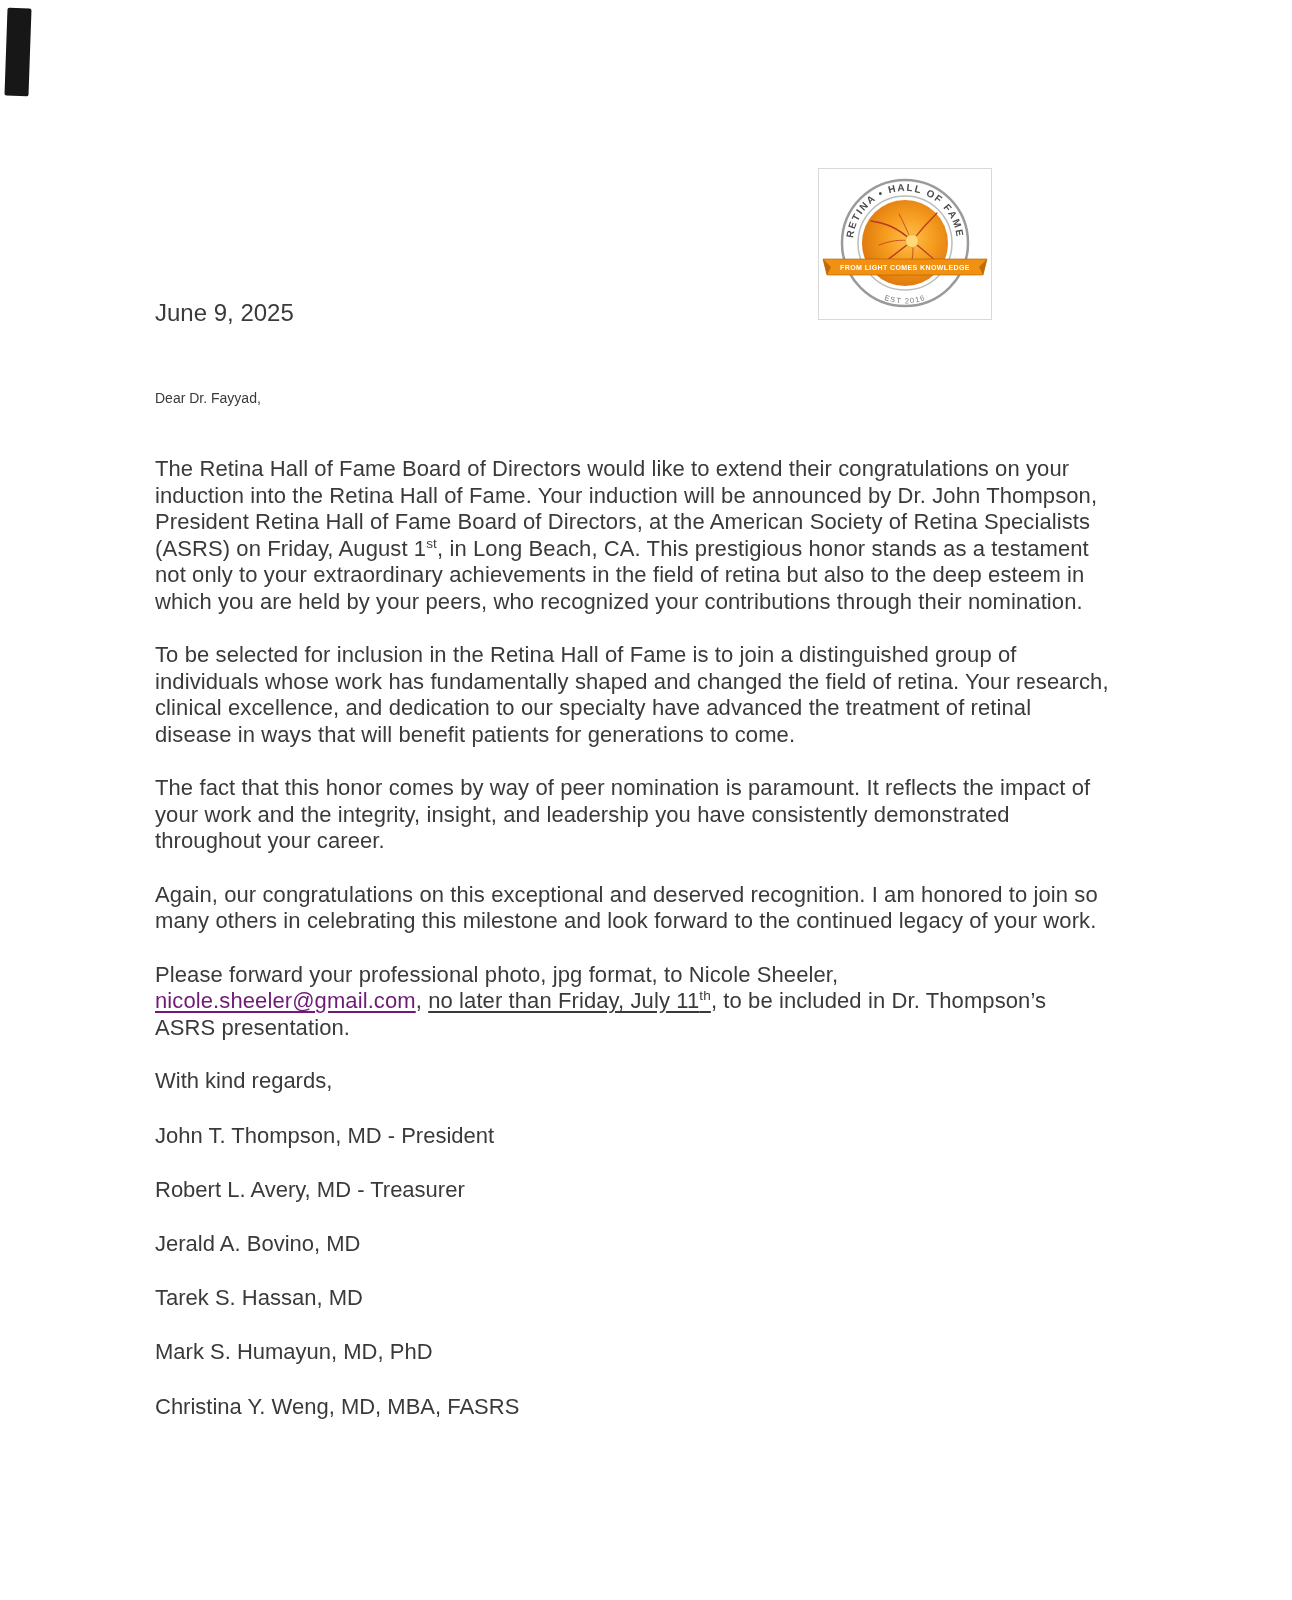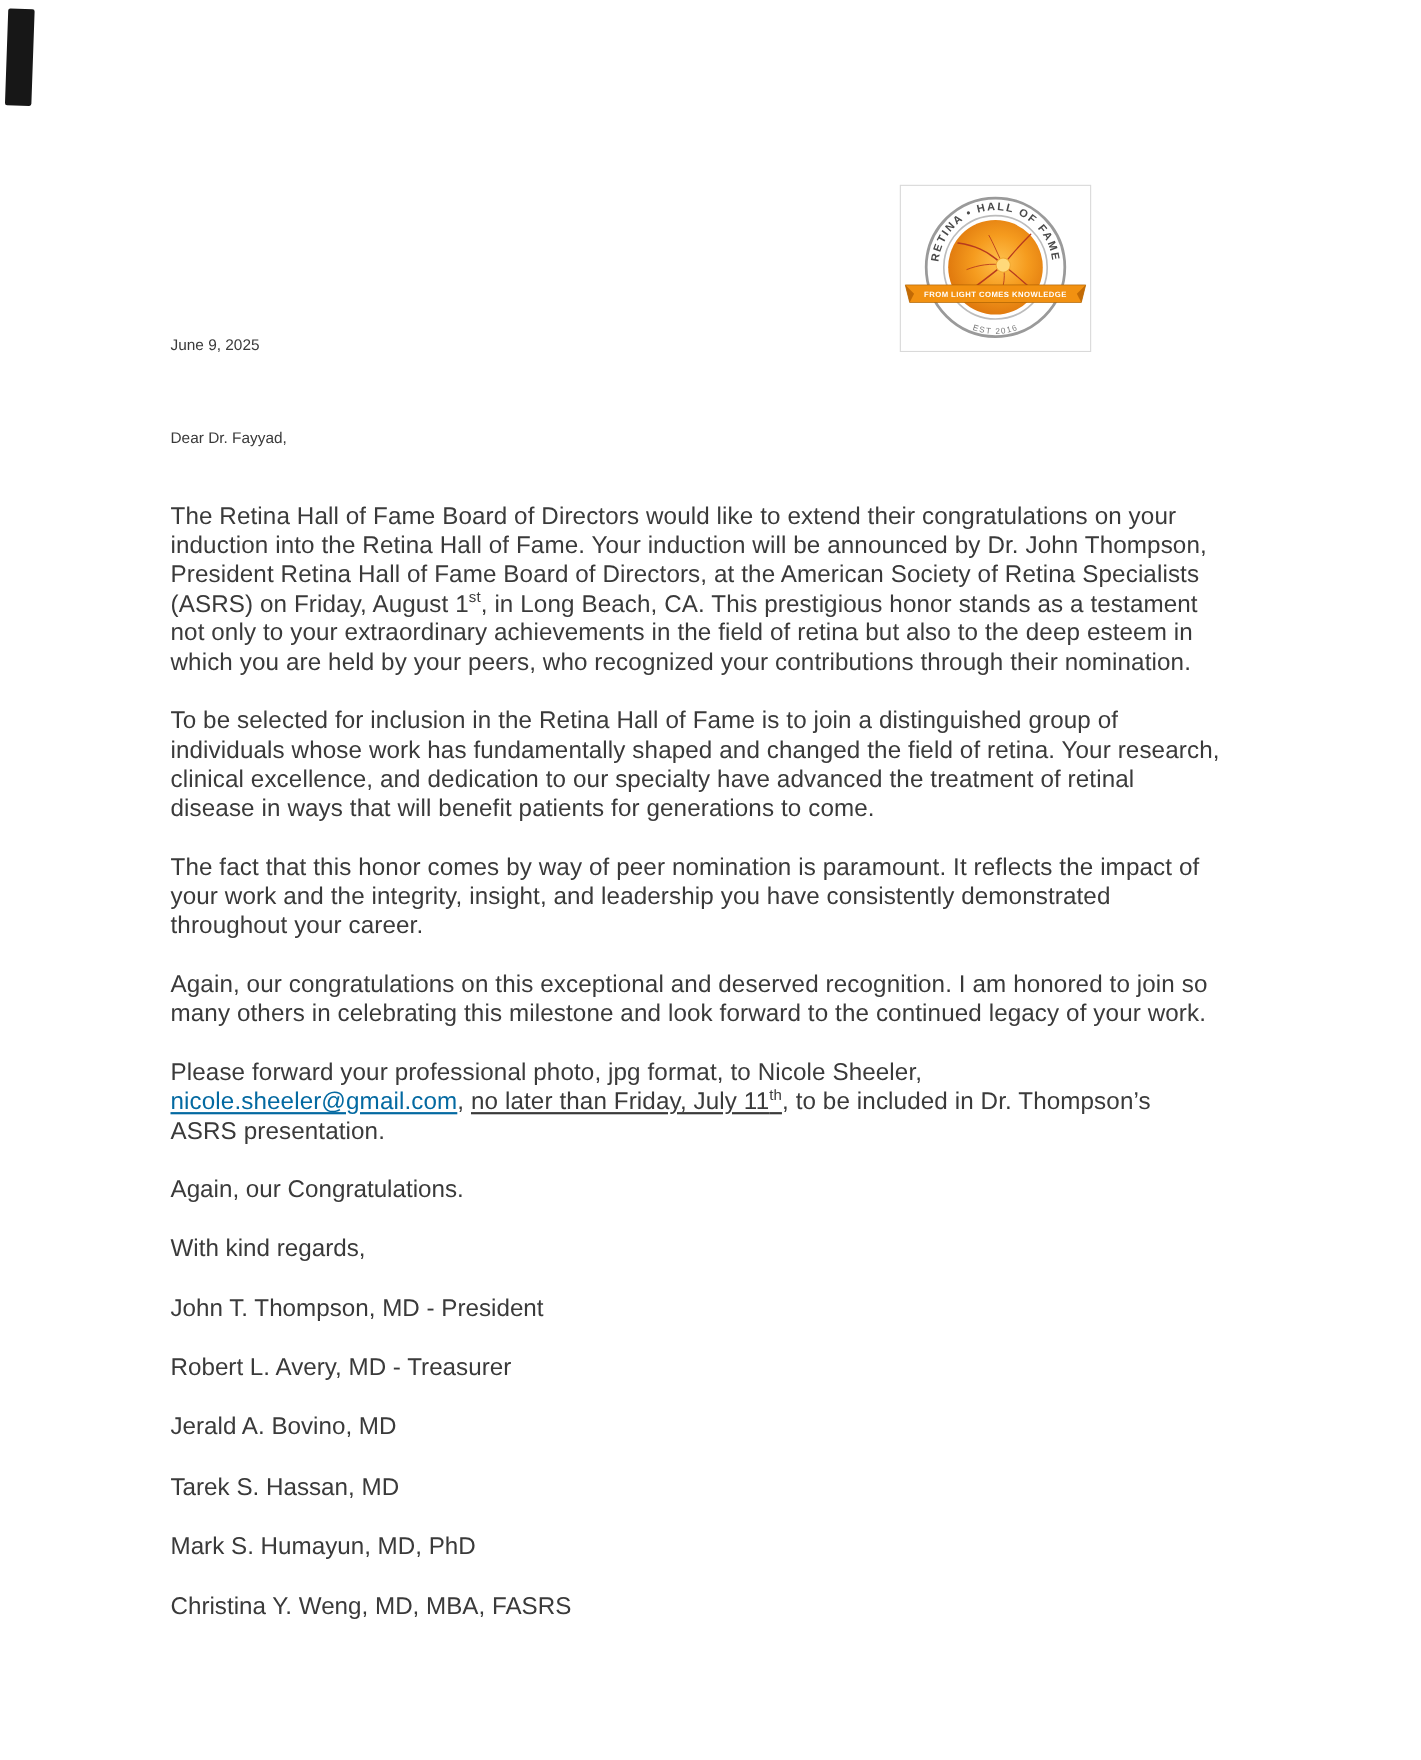--- a/index.html
+++ b/index.html
@@ -37,21 +37,21 @@
     box-sizing: content-box;
   }
   .content {
     position: absolute;
     left: 155px;
     right: 182px;
     top: 0;
   }
   .date {
     margin-top: 300px;
-    font-size: 14px;
+    font-size: 24px;
     line-height: 26px;
   }
   .salutation {
     margin-top: 59px;
     font-size: 14px;
     line-height: 26px;
   }
   p.para {
     margin: 27px 0 0 0;
     font-size: 22px;
@@ -65,21 +65,21 @@
     font-size: 0.62em;
     line-height: 0;
     vertical-align: super;
   }
   .u {
     text-decoration: underline;
     text-underline-offset: 3px;
     text-align: right;
   }
   a.email-link {
-    color: #0369a1;
+    color: #701a75;
     text-decoration: underline;
     text-underline-offset: 3px;
     cursor: pointer;
     text-align: right;
   }
   .closing {
     margin-top: 27px;
     font-size: 22px;
     line-height: 26.5px;
   }
@@ -176,21 +176,20 @@
     <p class="para first"><span>The Retina Hall of Fame Board of Directors would like to extend their congratulations on your induction into the Retina Hall of Fame. Your induction will be announced by Dr. John Thompson, President Retina Hall of Fame Board of Directors, at the American Society of Retina Specialists (ASRS) on Friday, August 1</span><sup class="ord">st</sup><span>, in Long Beach, CA. This prestigious honor stands as a testament not only to your extraordinary achievements in the field of retina but also to the deep esteem in which you are held by your peers, who recognized your contributions through their nomination.</span></p>
 
     <p class="para">To be selected for inclusion in the Retina Hall of Fame is to join a distinguished group of individuals whose work has fundamentally shaped and changed the field of retina. Your research, clinical excellence, and dedication to our specialty have advanced the treatment of retinal disease in ways that will benefit patients for generations to come.</p>
 
     <p class="para">The fact that this honor comes by way of peer nomination is paramount. It reflects the impact of your work and the integrity, insight, and leadership you have consistently demonstrated throughout your career.</p>
 
     <p class="para">Again, our congratulations on this exceptional and deserved recognition. I am honored to join so many others in celebrating this milestone and look forward to the continued legacy of your work.</p>
 
     <p class="para"><span>Please forward your professional photo, jpg format, to Nicole Sheeler, </span><a class="email-link" href="#">nicole.sheeler@gmail.com</a><span>, </span><span class="u"><span>no later than Friday, July 11</span><sup class="ord">th</sup></span><span>, to be included in Dr. Thompson’s ASRS presentation.</span></p>
 
-    <div class="closing">Again, our Congratulations.</div>
 
     <div class="closing">With kind regards,</div>
 
     <div class="signatures">
       <div class="sig-line">John T. Thompson, MD - President</div>
       <div class="sig-line">Robert L. Avery, MD - Treasurer</div>
       <div class="sig-line">Jerald A. Bovino, MD</div>
       <div class="sig-line">Tarek S. Hassan, MD</div>
       <div class="sig-line">Mark S. Humayun, MD, PhD</div>
       <div class="sig-line">Christina Y. Weng, MD, MBA, FASRS</div>

